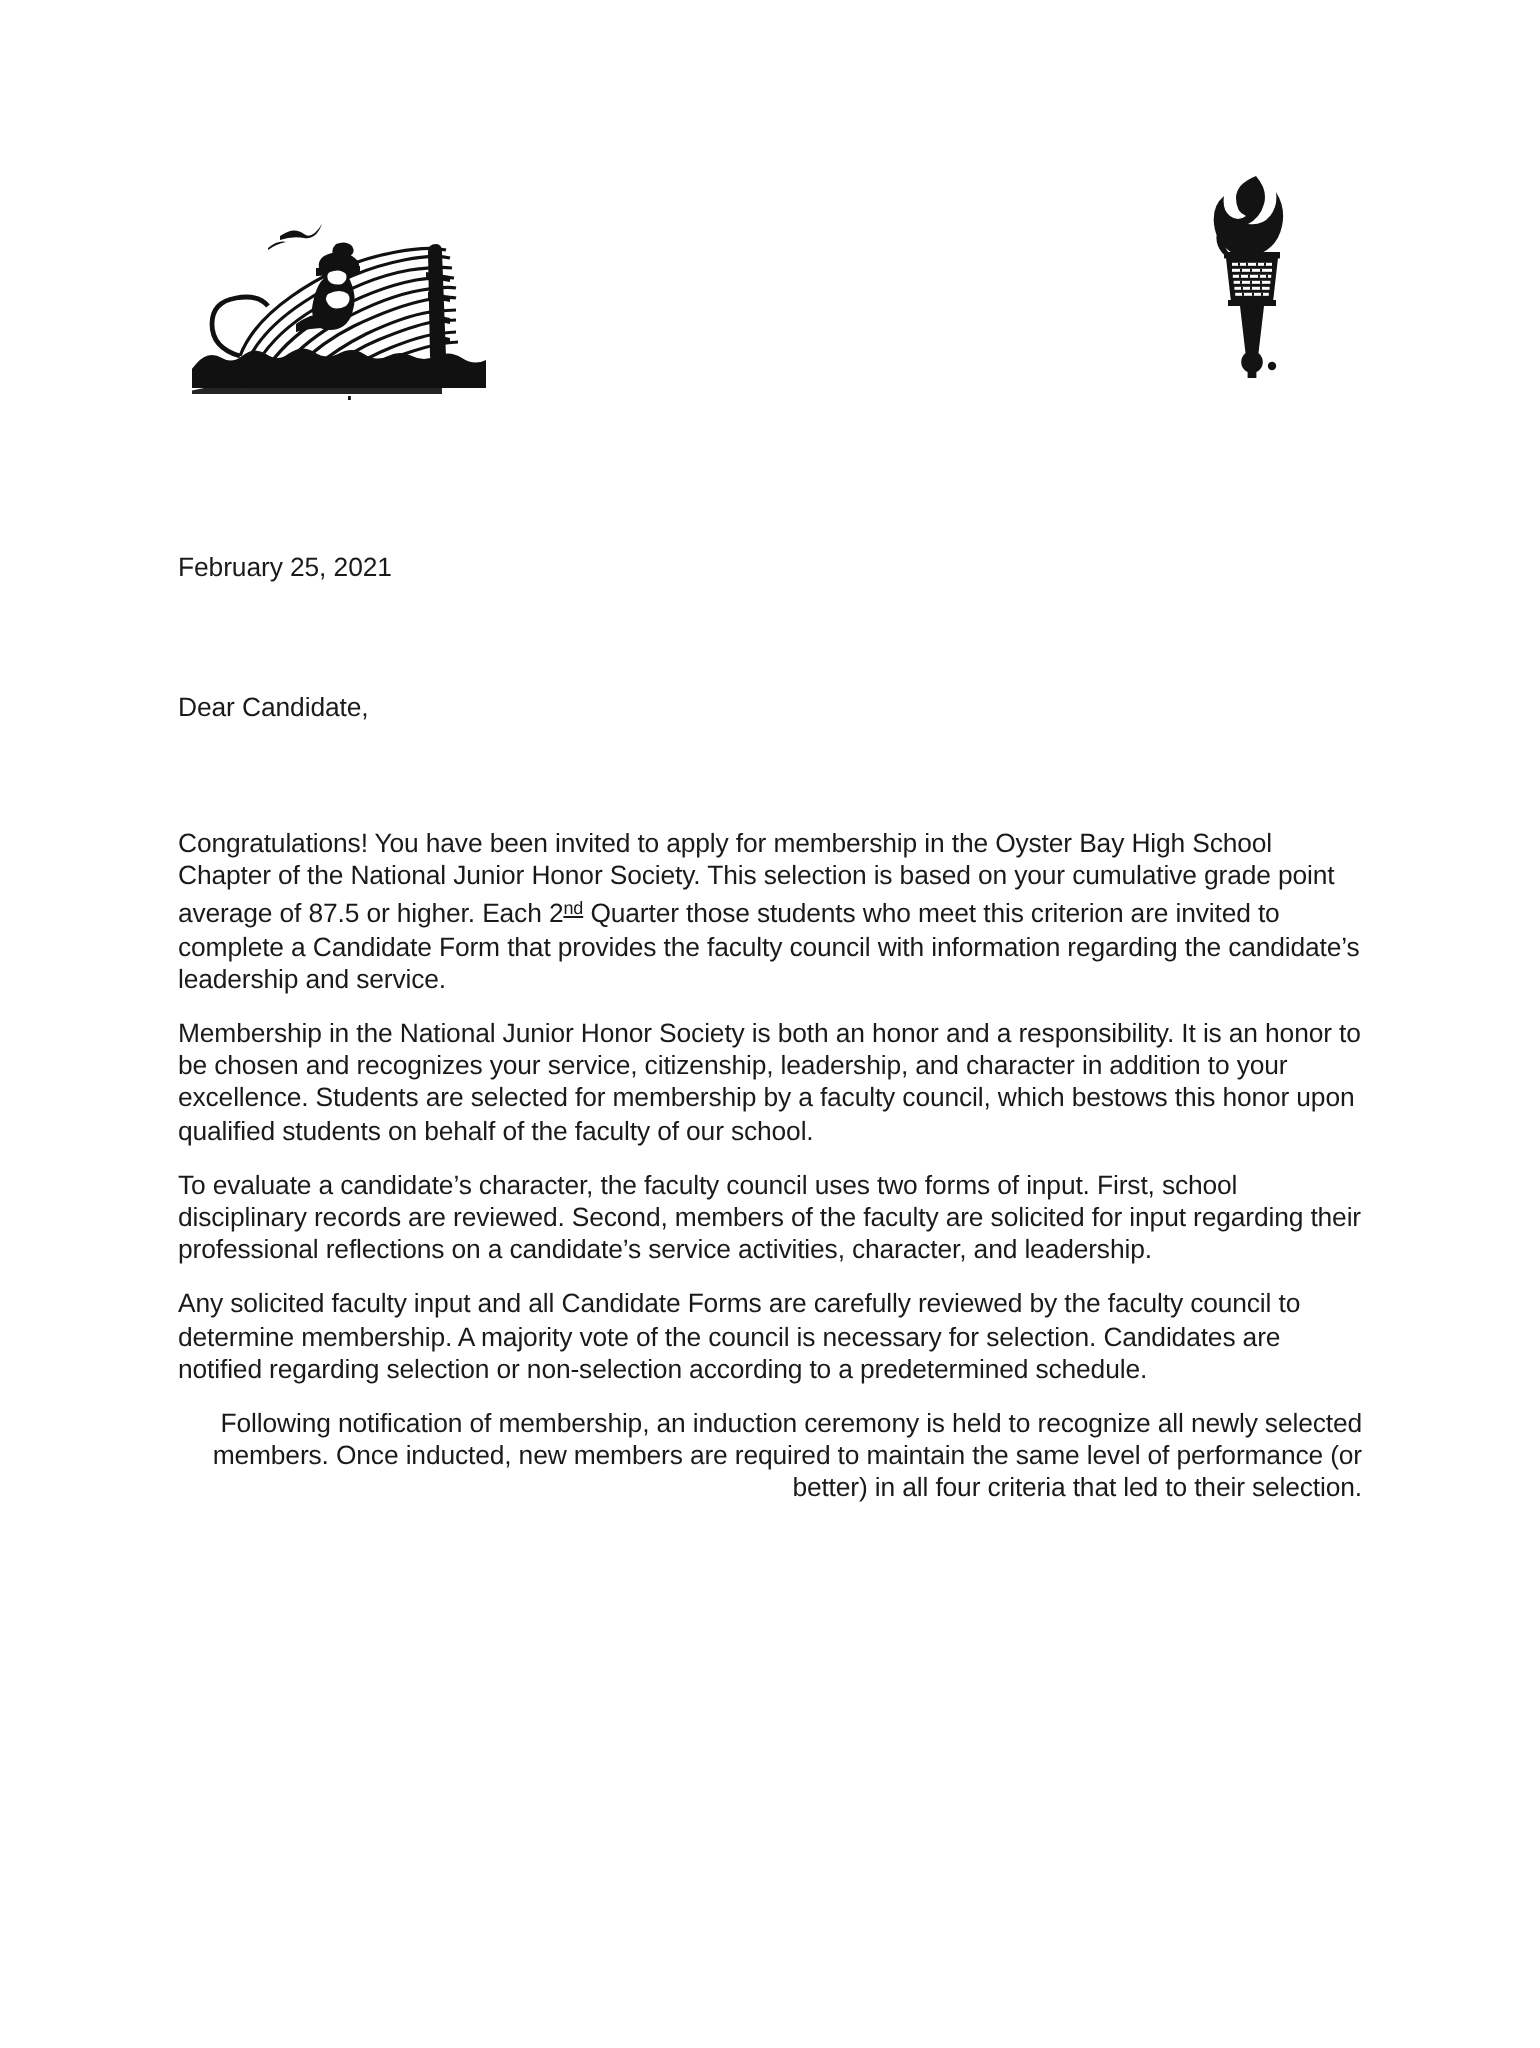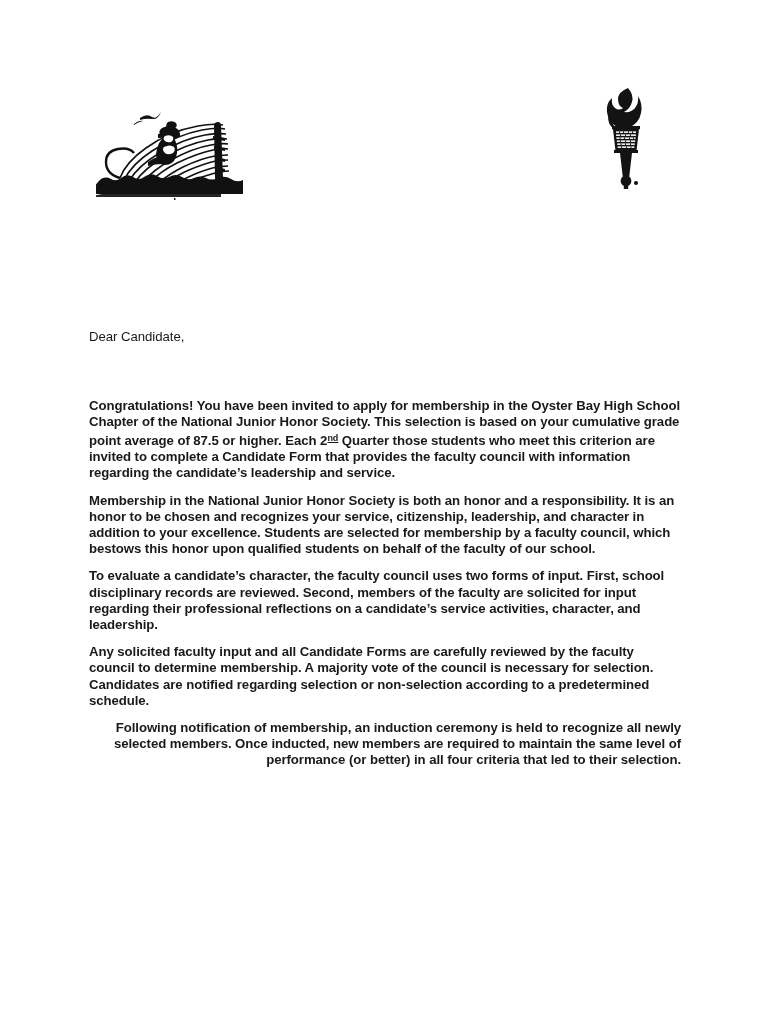--- a/index.html
+++ b/index.html
@@ -90,21 +90,20 @@
     letter-spacing: -0.05px;
   }
   .para-stack { margin-top: 52px; }
   .para {
     font-size: 13.2px;
     line-height: 16.2px;
     letter-spacing: -0.07px;
     text-align: left;
     margin: 0 0 11px 0;
     color: #1a1a1a;
-    font-weight: bold;
   }
   .para:last-child { margin-bottom: 0; text-align: right; }
   .sup {
     font-size: 9px;
     vertical-align: 4px;
     text-decoration: underline;
   }
 </style>
 </head>
 <body>
@@ -217,20 +216,21 @@
         <rect x="22.8" y="99" width="4.4" height="5" fill="#131313"></rect>
 
         <circle cx="35" cy="98" r="2.1" fill="#131313"></circle>
       </svg>
     </div>
 
   </div>
 
   <div class="letter-body">
 
+    <div class="date-line">February 25, 2021</div>
 
     <div class="salutation">Dear Candidate,</div>
 
     <div class="para-stack">
 
       <p class="para"><span>Congratulations! You have been invited to apply for membership in the Oyster Bay High School Chapter of the National Junior Honor Society. This selection is based on your cumulative grade point average of 87.5 or higher. Each 2</span><span class="sup">nd</span><span> Quarter those students who meet this criterion are invited to complete a Candidate Form that provides the faculty council with information regarding the candidate’s leadership and service.</span></p>
 
       <p class="para">Membership in the National Junior Honor Society is both an honor and a responsibility. It is an honor to be chosen and recognizes your service, citizenship, leadership, and character in addition to your excellence. Students are selected for membership by a faculty council, which bestows this honor upon qualified students on behalf of the faculty of our school.</p>
 
       <p class="para">To evaluate a candidate’s character, the faculty council uses two forms of input. First, school disciplinary records are reviewed. Second, members of the faculty are solicited for input regarding their professional reflections on a candidate’s service activities, character, and leadership.</p>

